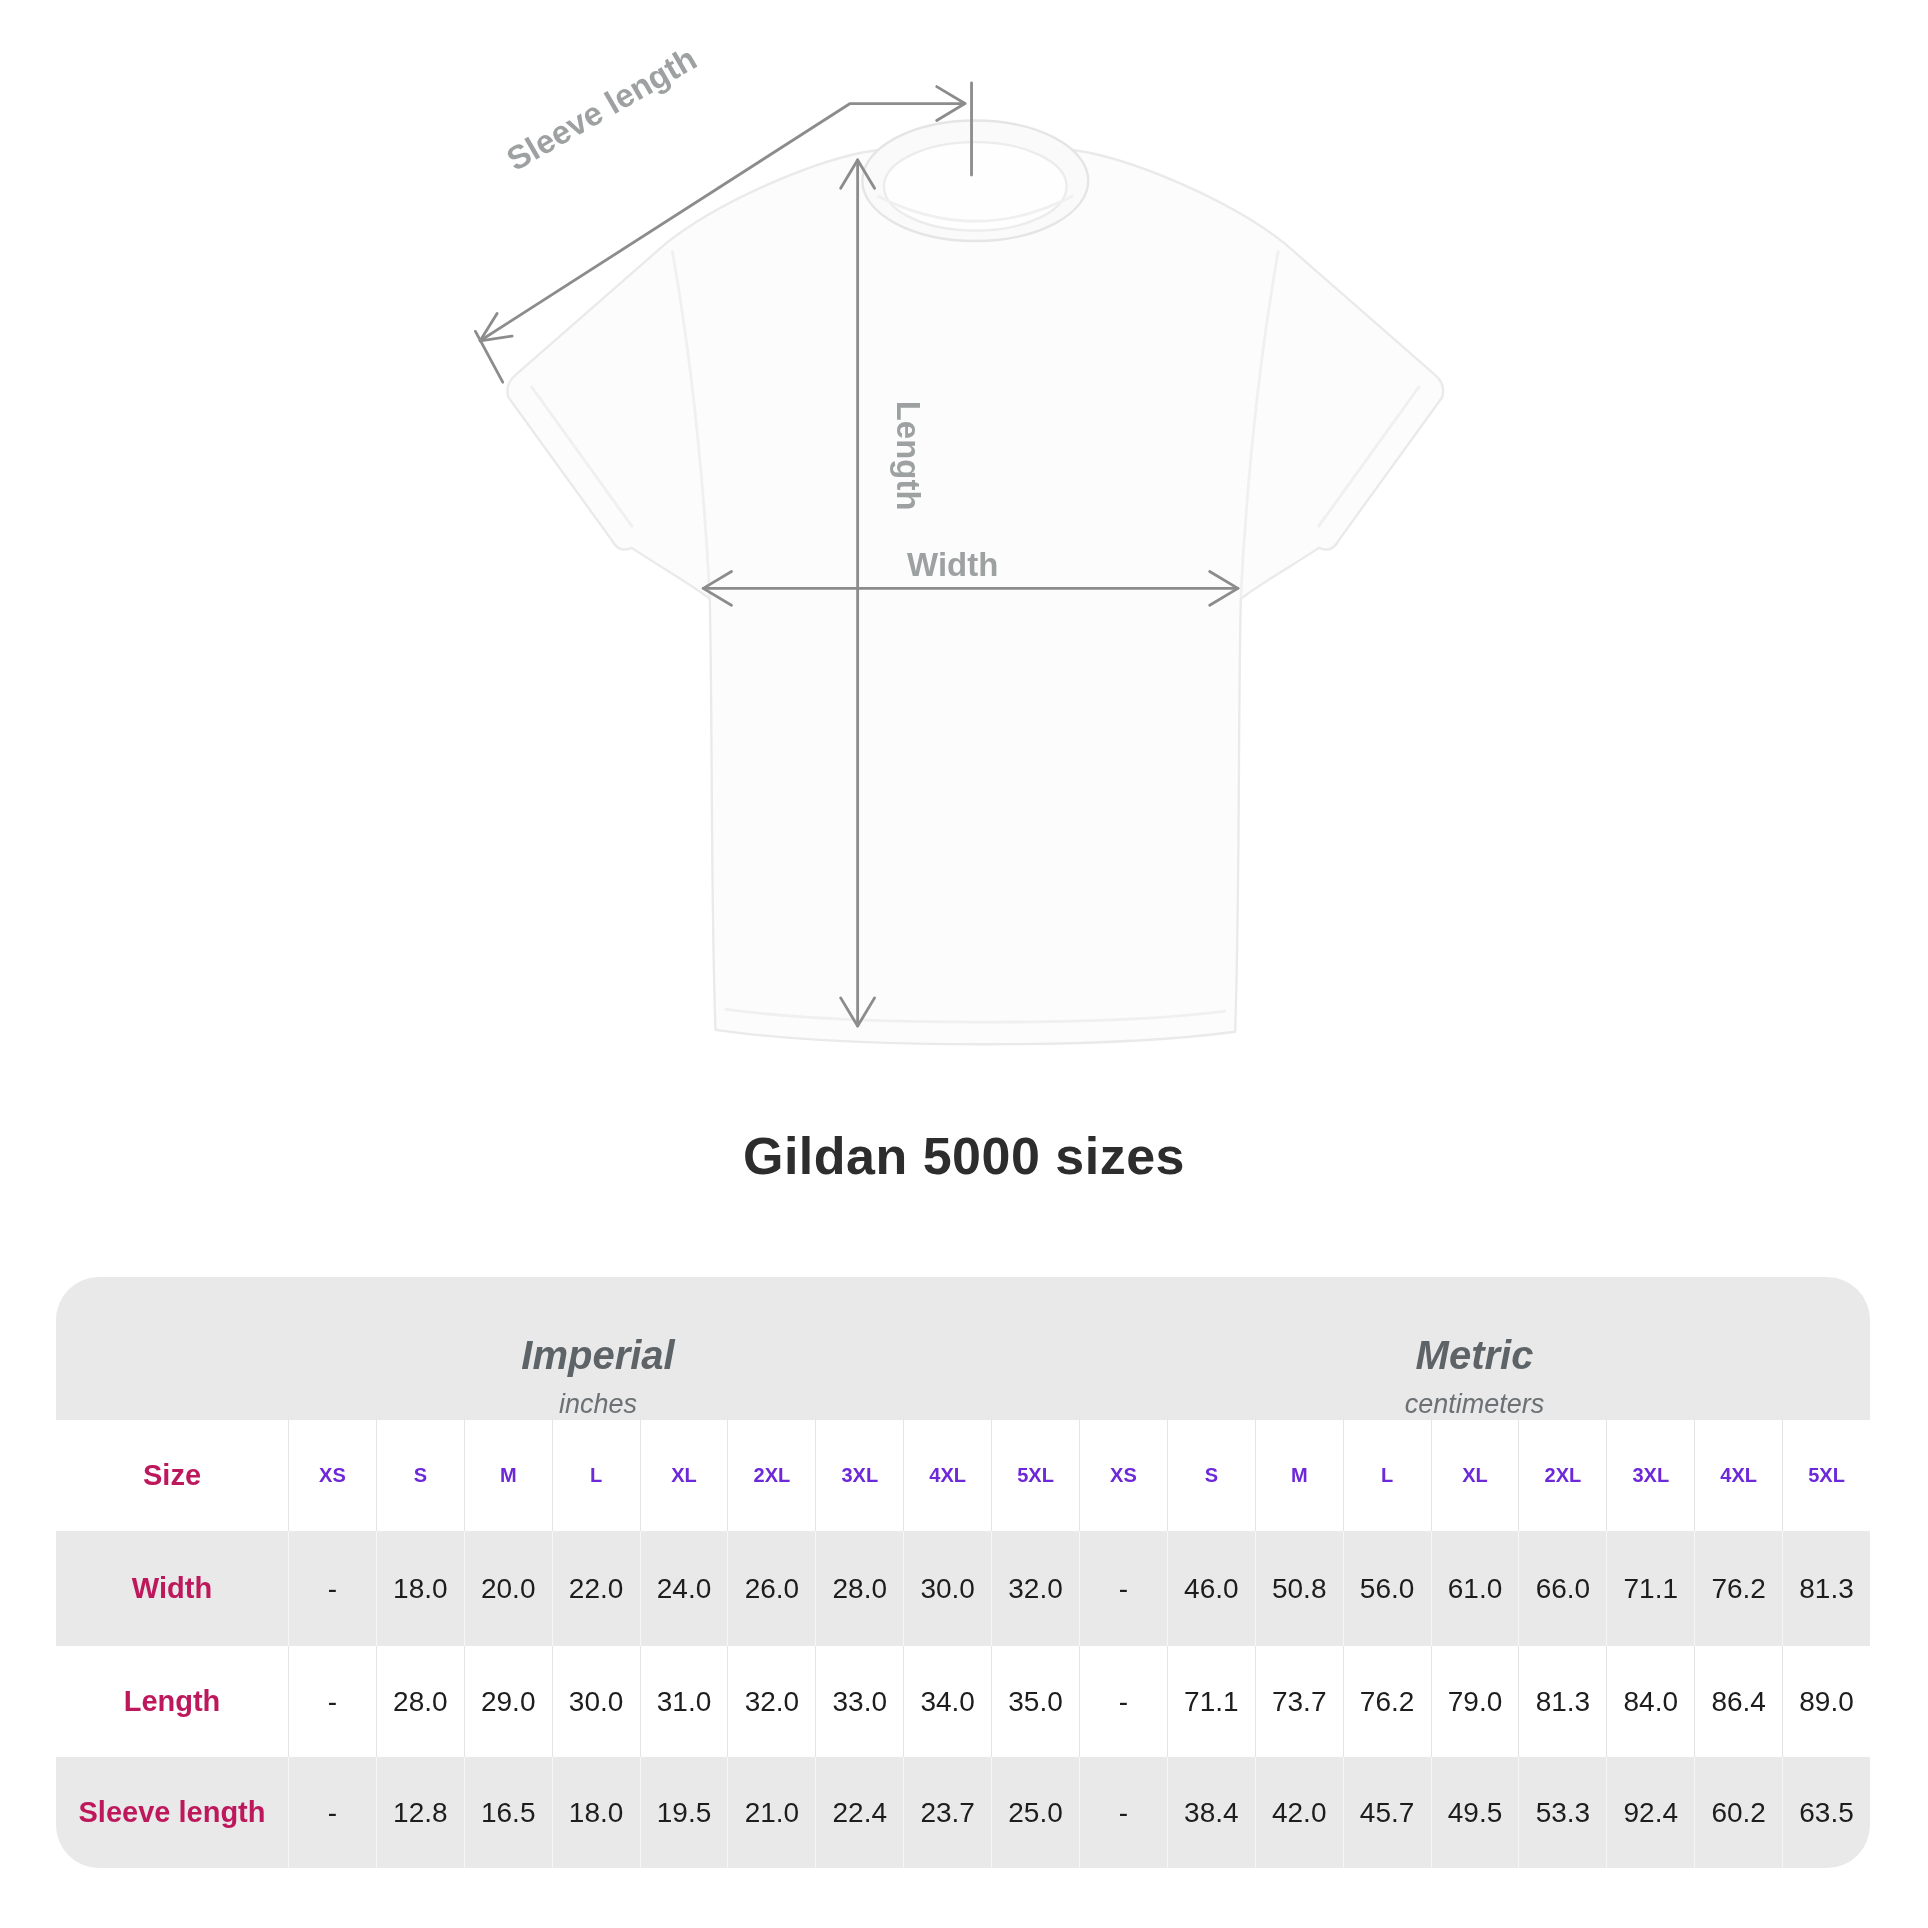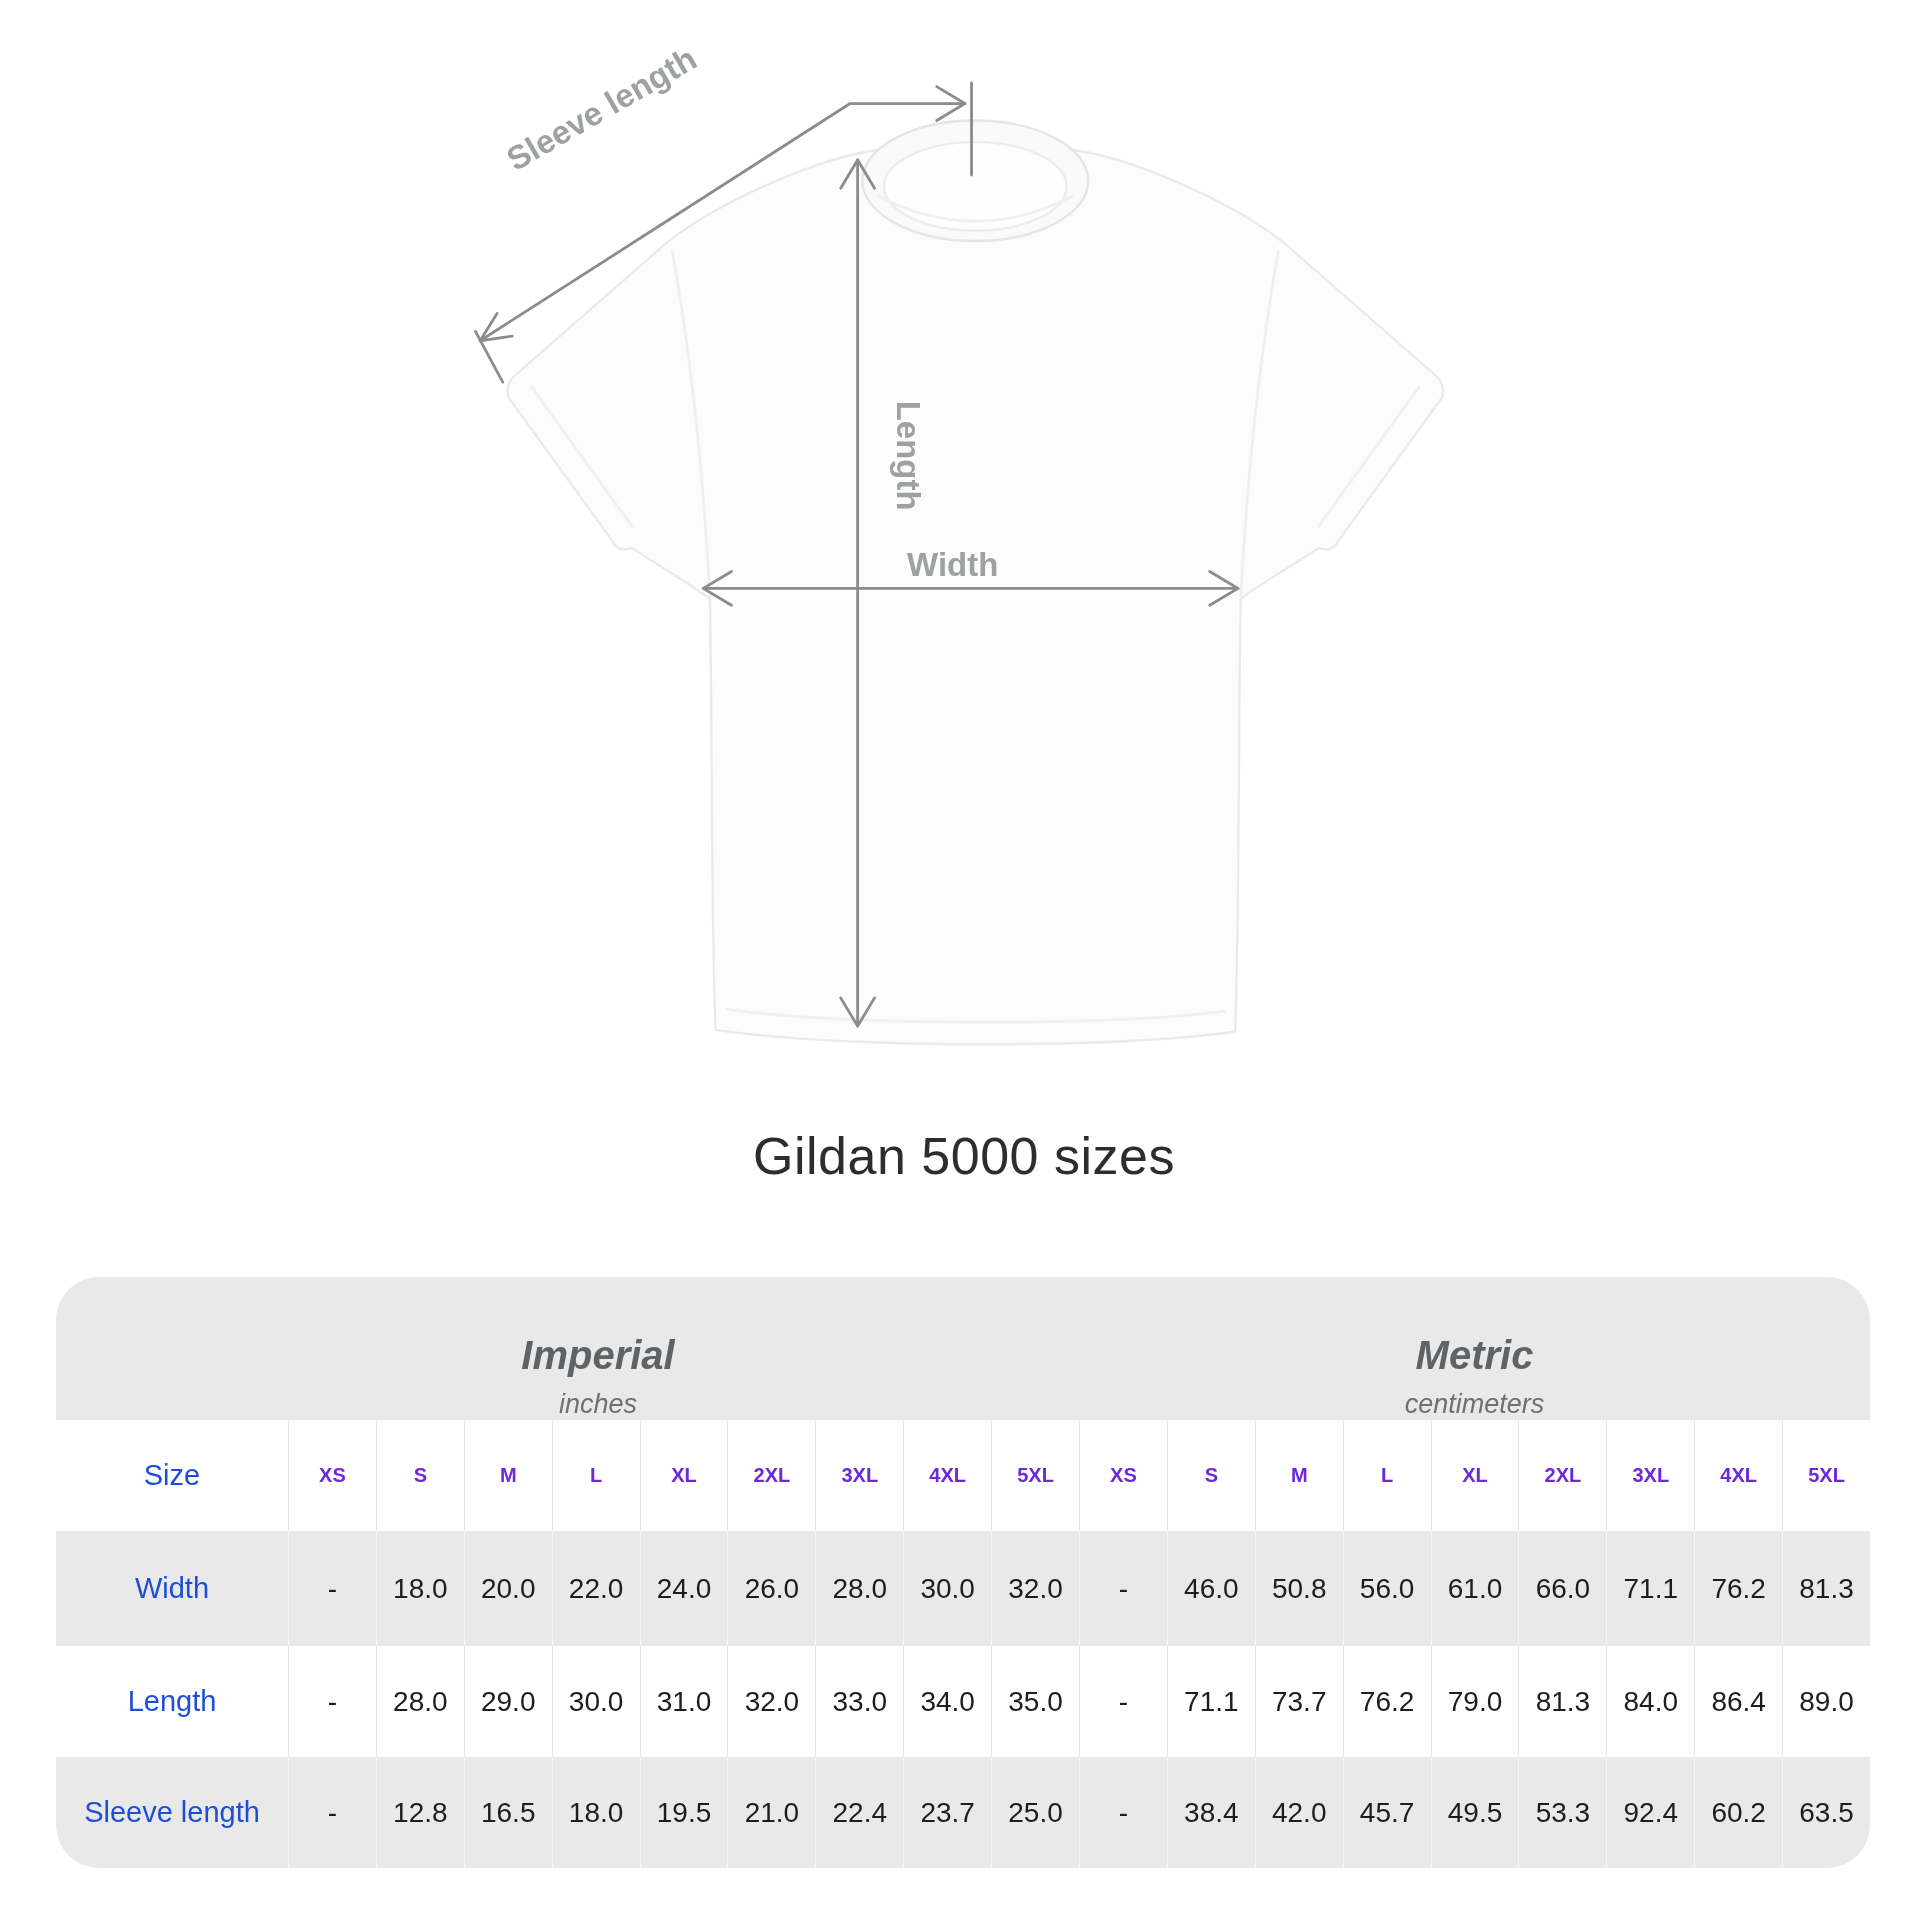--- a/index.html
+++ b/index.html
@@ -4,39 +4,39 @@
 <style>
   html,body{margin:0;padding:0;background:#ffffff;}
   .page{position:relative;width:1928px;height:1928px;background:#ffffff;overflow:hidden;
         font-family:"Liberation Sans","DejaVu Sans",sans-serif;}
 
   
   .shirt-wrap{position:absolute;left:0;top:0;width:1928px;height:1092px;}
 
   
   .heading{position:absolute;left:0;top:1126px;width:1928px;text-align:center;}
-  .heading h1{margin:0;font-size:52px;font-weight:normal;color:#2d2d2d;letter-spacing:0.5px;}
+  .heading h1{margin:0;font-size:52px;font-weight:bold;color:#2d2d2d;letter-spacing:0.5px;}
   .heading p{margin:19px 0 0 0;font-size:29px;font-style:italic;color:#5a5a5a;}
 
   
   .size-table{position:absolute;left:56px;top:1277px;width:1814px;
               display:grid;grid-template-columns:232px repeat(18,1fr);
               grid-template-rows:143px 111px 115px 111px 111px;}
   .band{background:#e9e9e9;display:flex;flex-direction:column;align-items:center;
         justify-content:flex-end;gap:11.3px;}
   .band-l{grid-column:1 / 11;border-top-left-radius:43px;padding-left:61px;}
   .band-r{grid-column:11 / 20;border-top-right-radius:43px;}
   .band-title{font-size:40px;font-weight:bold;font-style:italic;color:#5d6366;}
   .band-sub{font-size:27px;font-style:italic;color:#6b7174;}
 
   .cell{display:flex;align-items:center;justify-content:center;background:#ffffff;
         font-size:28px;color:#1d1d1d;border-left:1.9px solid #e4e4e4;}
   .cell.first{border-left:none;}
   .cell.head{font-weight:bold;color:#6d28d9;font-size:20px;}
-  .cell.label-col{font-weight:normal;color:#1d4ed8;font-size:29px;}
+  .cell.label-col{font-weight:bold;color:#be185d;font-size:29px;}
   .cell.alt{background:#e9e9e9;border-left-color:#f6f6f6;}
   .cell.bl{border-bottom-left-radius:43px;}
   .cell.br{border-bottom-right-radius:43px;}
 </style>
 </head>
 <body>
 
 <div class="page">
 
   <div class="shirt-wrap">

